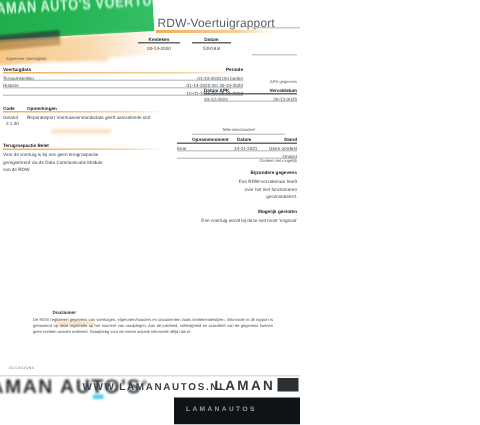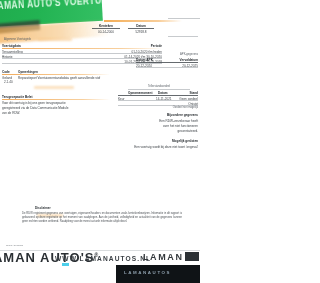--- a/index.html
+++ b/index.html
@@ -99,20 +99,21 @@
 <body>
 
 <div class="page">
 
   <div class="banner">
     <div class="banner-text">LAMAN AUTO'S VOERTUIGRAPPORT</div>
   </div>
   <div class="banner-dark"></div>
   <div class="banner-swoosh"></div>
 
+  <div class="doc-title">RDW-Voertuigrapport</div>
   <div class="title-underline"></div>
 
   <div class="lbl b c" style="left:92px;top:24px;width:28px;">Kenteken</div>
   <div class="rule dark" style="left:92px;top:28.4px;width:28px;"></div>
   <div class="lbl c" style="left:92px;top:30px;width:28px;">00-14-2000</div>
 
   <div class="lbl b c" style="left:128px;top:24px;width:26px;">Datum</div>
   <div class="rule dark" style="left:128px;top:28.4px;width:26px;"></div>
   <div class="lbl c" style="left:128px;top:30px;width:26px;">52918.8</div>
 

